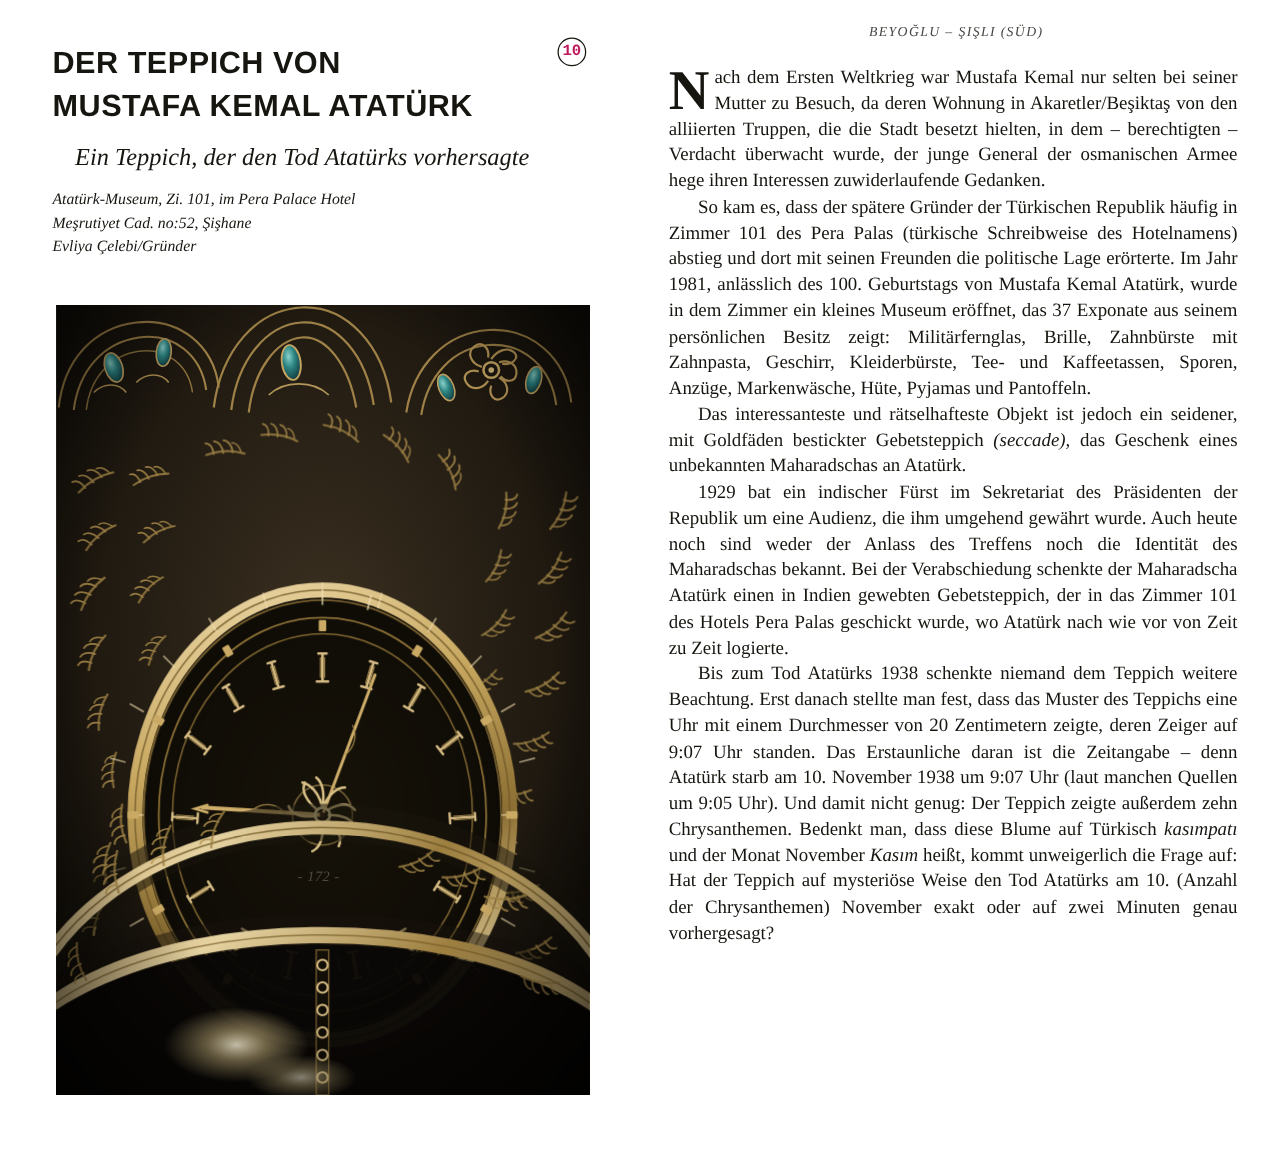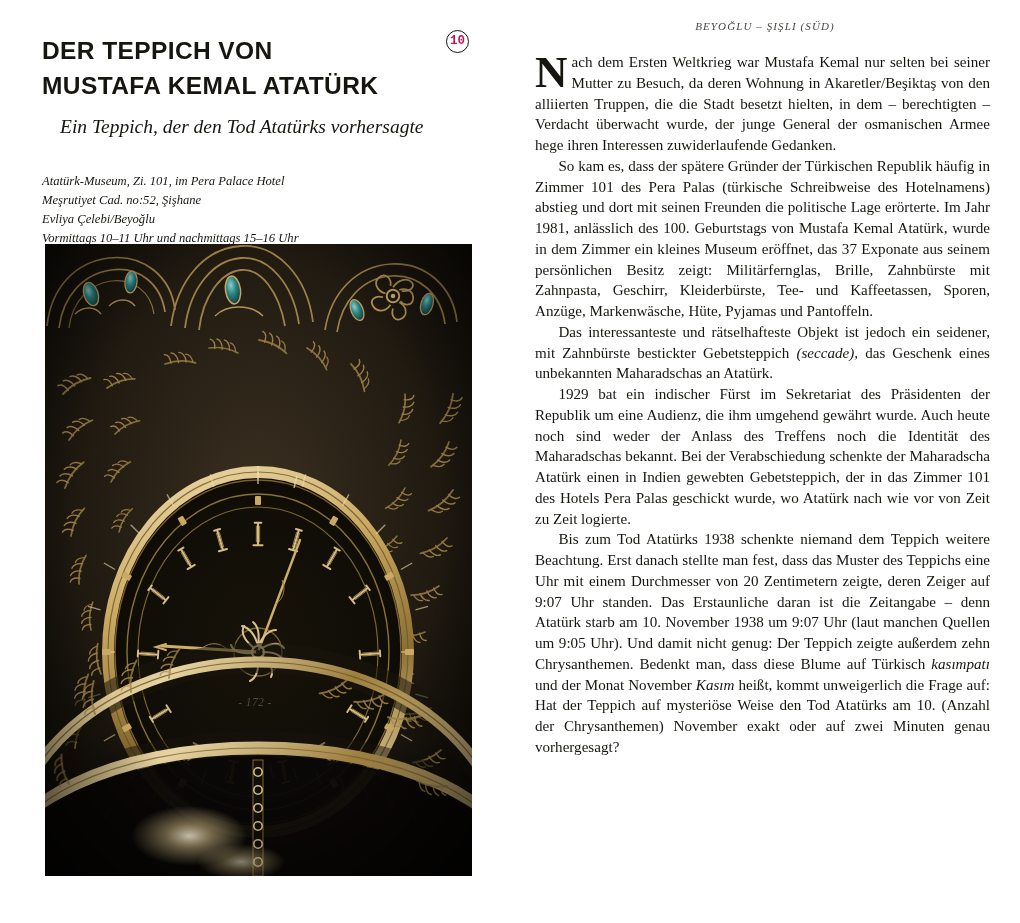--- a/index.html
+++ b/index.html
@@ -83,21 +83,20 @@
   }
 
   .info-block {
     position: absolute;
     left: 42px;
     top: 150px;
     font-style: italic;
     font-size: 12.6px;
     line-height: 1.52;
     color: #16150f;
-    margin-top: 22px;
   }
   .info-block .iline { display: block; white-space: nowrap; }
 
   .photo {
     position: absolute;
     left: 45px;
     top: 244px;
     width: 427px;
     height: 632px;
     overflow: hidden;
@@ -177,22 +176,21 @@
       </h1>
     </div>
 
     <div class="badge">10</div>
 
     <p class="subtitle">Ein Teppich, der den Tod Atatürks vorhersagte</p>
 
     <div class="info-block">
       <span class="iline">Atatürk-Museum, Zi. 101, im Pera Palace Hotel</span>
       <span class="iline">Meşrutiyet Cad. no:52, Şişhane</span>
-      <span class="iline">Evliya Çelebi/Beyoğlu</span>
-      <span class="iline">Vormittags 10–11 Uhr und nachmittags 15–16 Uhr</span>
+      <span class="iline">Evliya Çelebi/Gründer</span>
     </div>
 
     <div class="photo">
       <svg viewBox="0 0 427 632" preserveAspectRatio="xMidYMid slice" aria-hidden="true">
         <defs>
           <radialGradient id="bg" cx="50%" cy="42%" r="78%">
             <stop offset="0%" stop-color="#3b3021"></stop>
             <stop offset="45%" stop-color="#241d13"></stop>
             <stop offset="100%" stop-color="#0b0906"></stop>
           </radialGradient>
@@ -554,21 +552,21 @@
   <div class="page page-right">
 
     <div class="running-head">BEYOĞLU – ŞIŞLI (SÜD)</div>
 
     <div class="body-col">
 
       <p class="first"><span class="dropcap">N</span><span>ach dem Ersten Weltkrieg war Mustafa Kemal nur selten bei seiner Mutter zu Besuch, da deren Wohnung in Akaretler/Beşiktaş von den alliierten Truppen, die die Stadt besetzt hielten, in dem – berechtigten – Verdacht überwacht wurde, der junge General der osmanischen Armee hege ihren Interessen zuwiderlaufende Gedanken.</span></p>
 
       <p>So kam es, dass der spätere Gründer der Türkischen Republik häufig in Zimmer 101 des Pera Palas (türkische Schreibweise des Hotelnamens) abstieg und dort mit seinen Freunden die politische Lage erörterte. Im Jahr 1981, anlässlich des 100. Geburtstags von Mustafa Kemal Atatürk, wurde in dem Zimmer ein kleines Museum eröffnet, das 37 Exponate aus seinem persönlichen Besitz zeigt: Militärfernglas, Brille, Zahnbürste mit Zahnpasta, Geschirr, Kleiderbürste, Tee- und Kaffeetassen, Sporen, Anzüge, Markenwäsche, Hüte, Pyjamas und Pantoffeln.</p>
 
-      <p><span>Das interessanteste und rätselhafteste Objekt ist jedoch ein seidener, mit Zahnbürste bestickter Gebetsteppich </span><i>(seccade),</i><span> das Geschenk eines unbekannten Maharadschas an Atatürk.</span></p>
+      <p><span>Das interessanteste und rätselhafteste Objekt ist jedoch ein seidener, mit Goldfäden bestickter Gebetsteppich </span><i>(seccade),</i><span> das Geschenk eines unbekannten Maharadschas an Atatürk.</span></p>
 
       <p>1929 bat ein indischer Fürst im Sekretariat des Präsidenten der Republik um eine Audienz, die ihm umgehend gewährt wurde. Auch heute noch sind weder der Anlass des Treffens noch die Identität des Maharadschas bekannt. Bei der Verabschiedung schenkte der Maharadscha Atatürk einen in Indien gewebten Gebetsteppich, der in das Zimmer 101 des Hotels Pera Palas geschickt wurde, wo Atatürk nach wie vor von Zeit zu Zeit logierte.</p>
 
       <p><span>Bis zum Tod Atatürks 1938 schenkte niemand dem Teppich weitere Beachtung. Erst danach stellte man fest, dass das Muster des Teppichs eine Uhr mit einem Durchmesser von 20 Zentimetern zeigte, deren Zeiger auf 9:07 Uhr standen. Das Erstaunliche daran ist die Zeitangabe – denn Atatürk starb am 10. November 1938 um 9:07 Uhr (laut manchen Quellen um 9:05 Uhr). Und damit nicht genug: Der Teppich zeigte außerdem zehn Chrysanthemen. Bedenkt man, dass diese Blume auf Türkisch </span><i>kasımpatı</i><span> und der Monat November </span><i>Kasım</i><span> heißt, kommt unweigerlich die Frage auf: Hat der Teppich auf mysteriöse Weise den Tod Atatürks am 10. (Anzahl der Chrysanthemen) November exakt oder auf zwei Minuten genau vorhergesagt?</span></p>
     </div>
 
   </div>
 
 </div>
 

